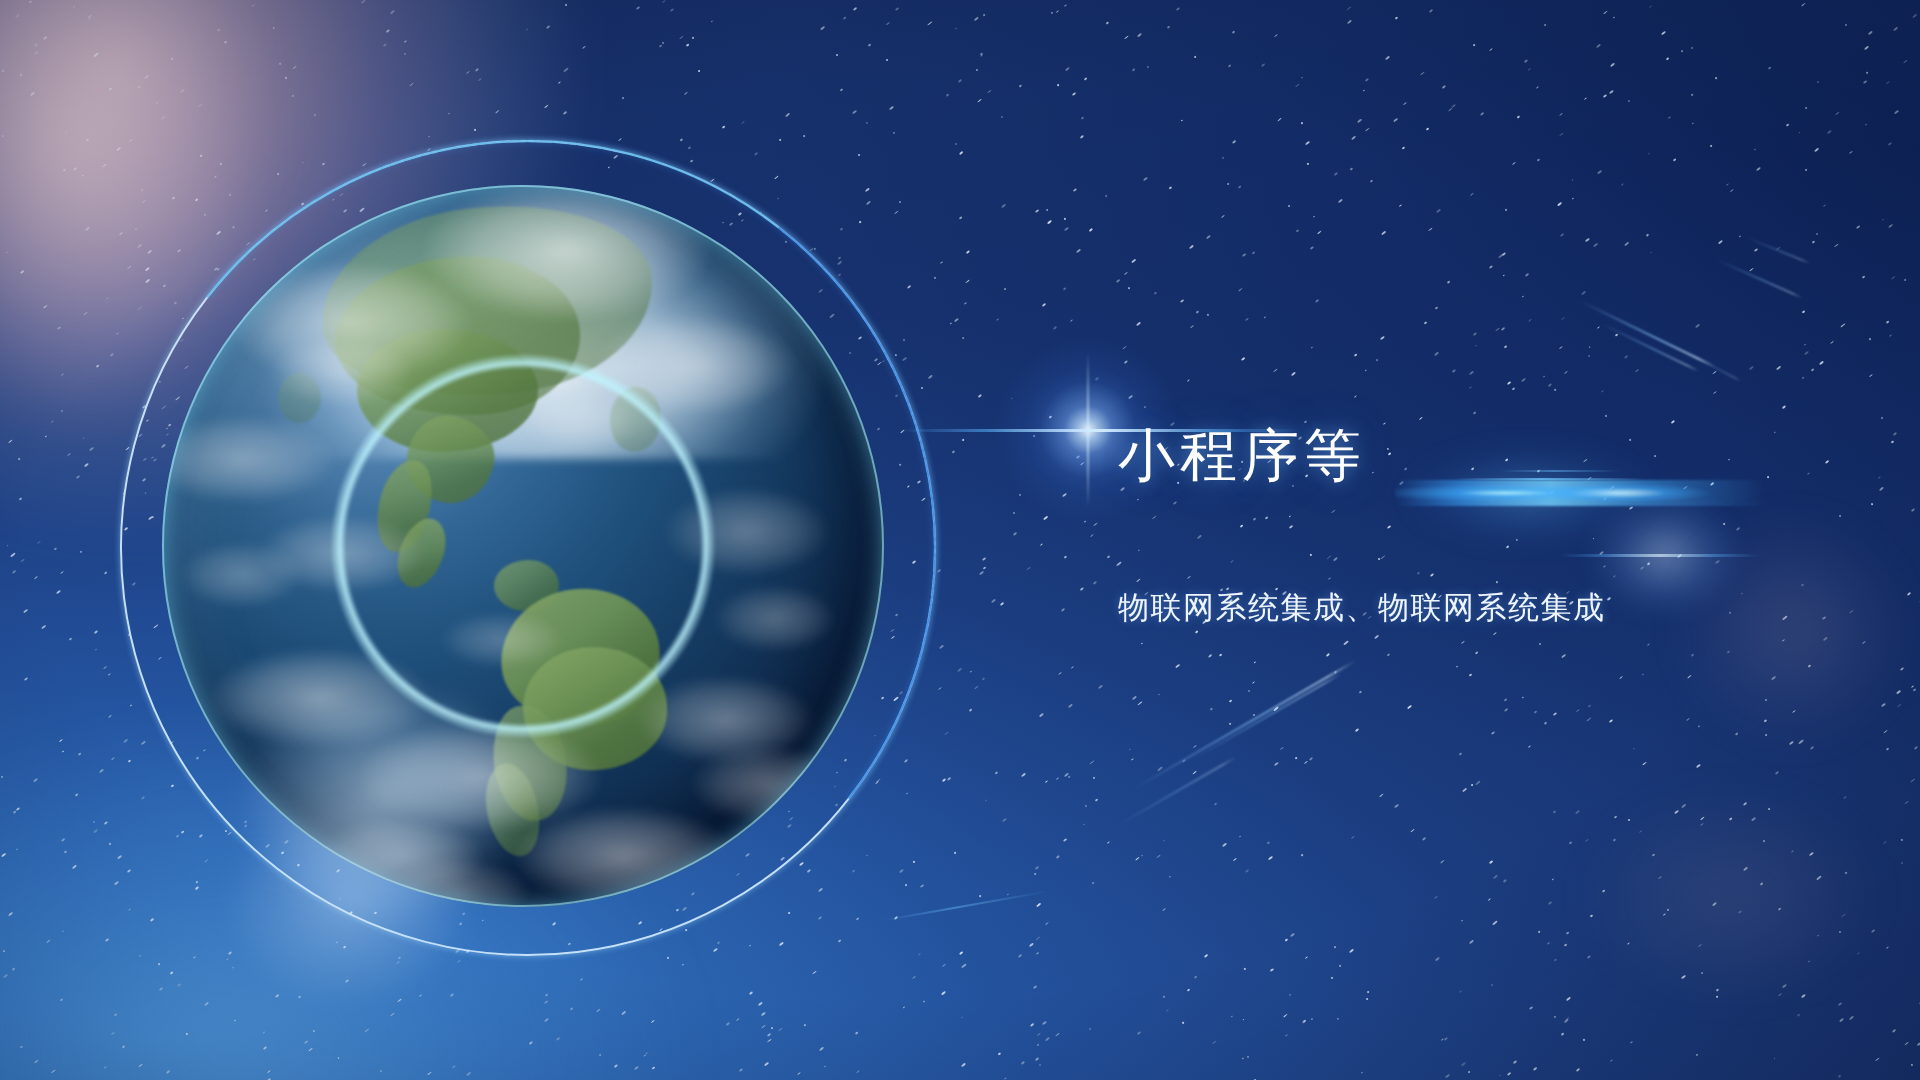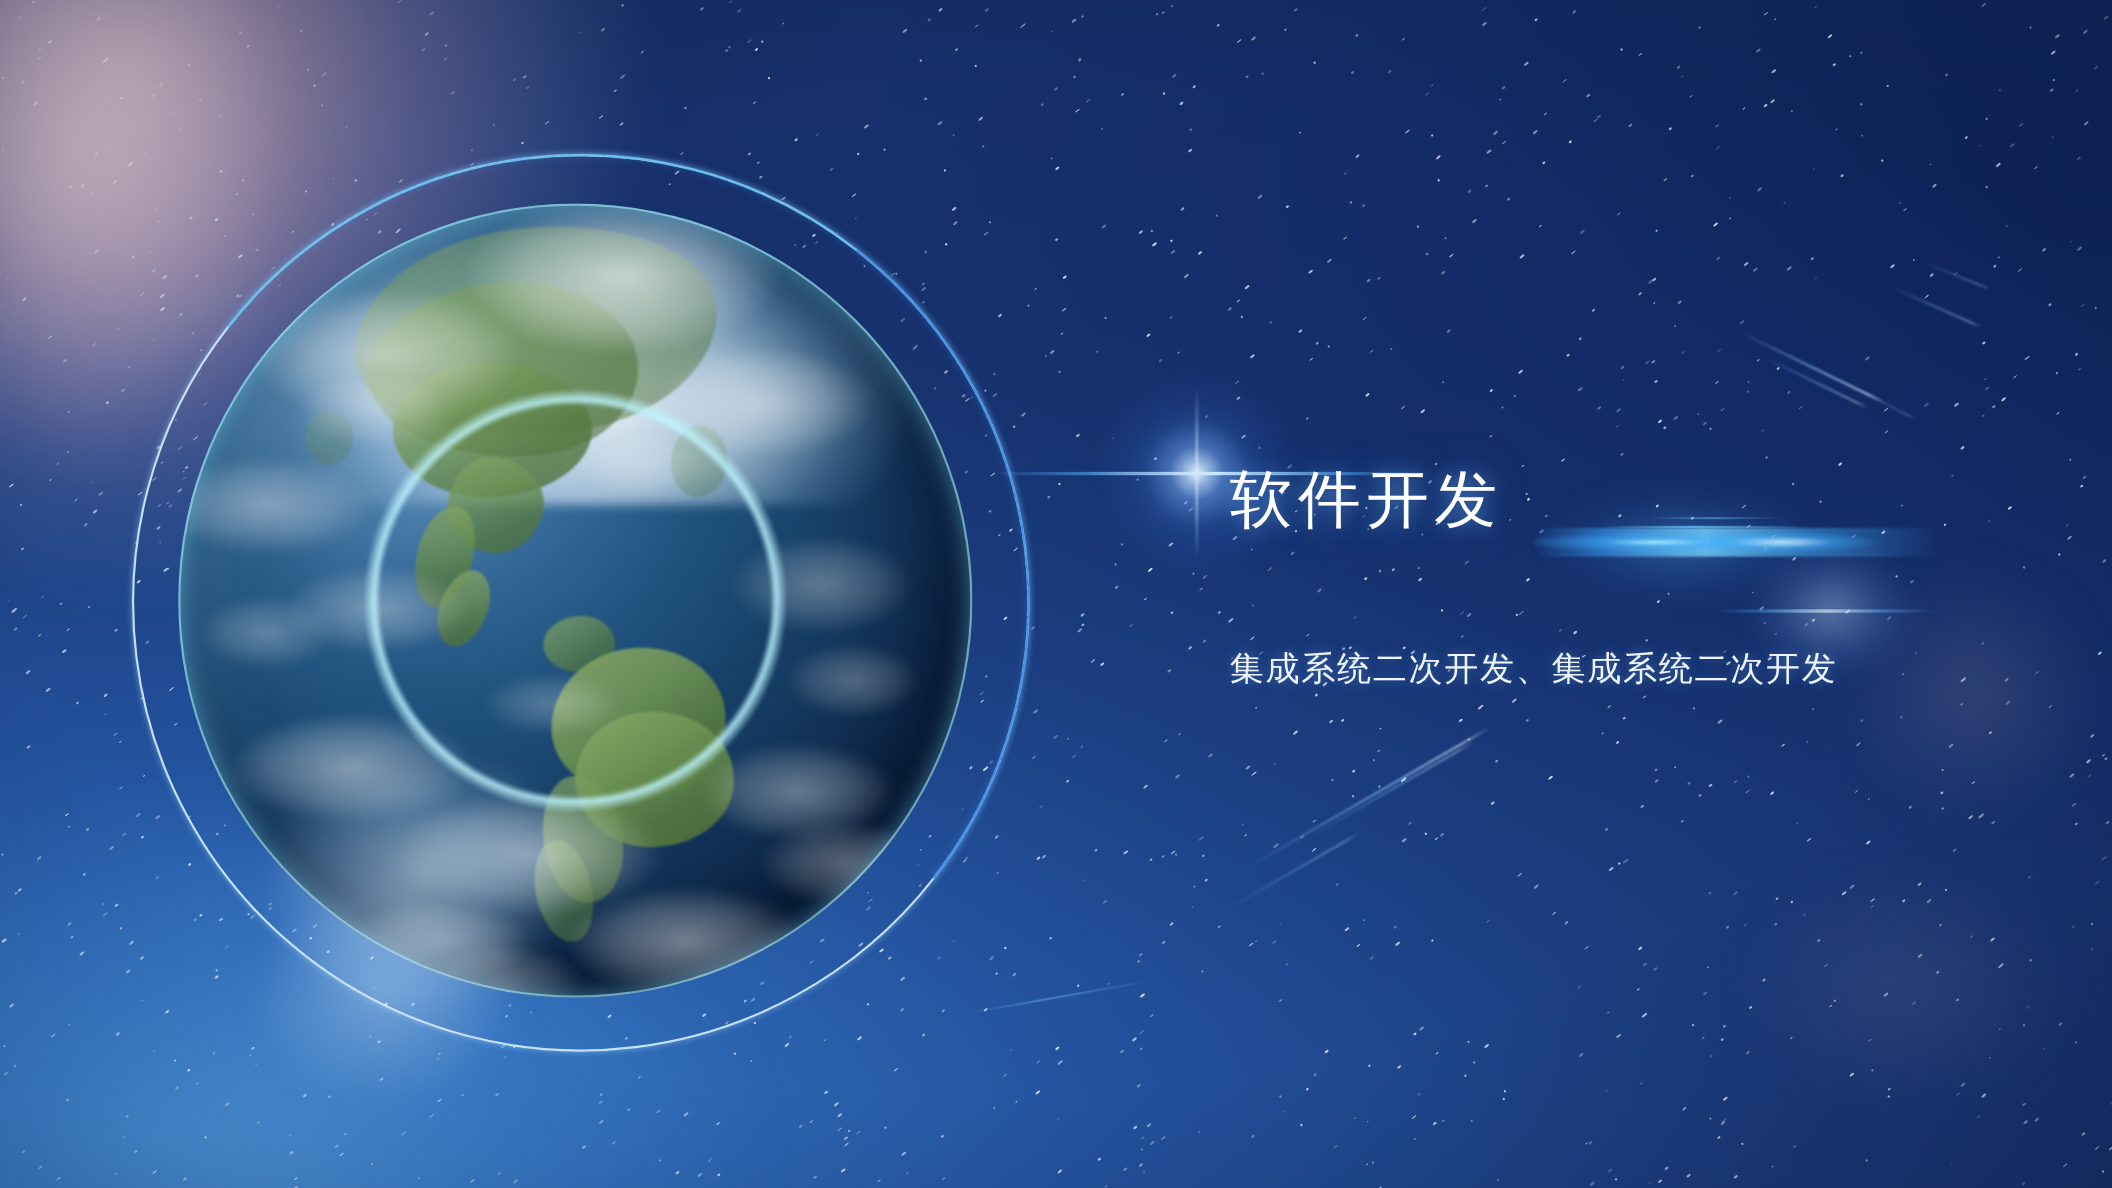--- a/index.html
+++ b/index.html
@@ -1447,17 +1447,17 @@
       <div class="meteor" style="left:1600px;top:322px;width:110px;transform:rotate(26deg);opacity:0.45"></div>
       <div class="meteor" style="left:1715px;top:258px;width:95px;transform:rotate(24deg);opacity:0.4"></div>
       <div class="meteor" style="left:1130px;top:790px;width:260px;transform:rotate(-30deg);opacity:0.7"></div>
       <div class="meteor" style="left:1190px;top:760px;width:175px;transform:rotate(-30deg);opacity:0.45"></div>
       <div class="meteor" style="left:1115px;top:826px;width:140px;transform:rotate(-30deg);opacity:0.35"></div>
       <div class="meteor" style="left:1745px;top:236px;width:70px;transform:rotate(22deg);opacity:0.3"></div>
       <div class="meteor" style="left:1688px;top:352px;width:60px;transform:rotate(28deg);opacity:0.22"></div>
       <div class="flare-line" style="left:880px;top:905px;width:170px;opacity:.55;transform:rotate(-10deg)"></div>
     </div>
 
-  <div class="title">软件开发</div>
+  <div class="title">小程序等</div>
 
 
-  <div class="sub sub2">集成系统二次开发、集成系统二次开发</div>
+  <div class="sub sub2">物联网系统集成、物联网系统集成</div>
 </div>
 
 </body></html>

